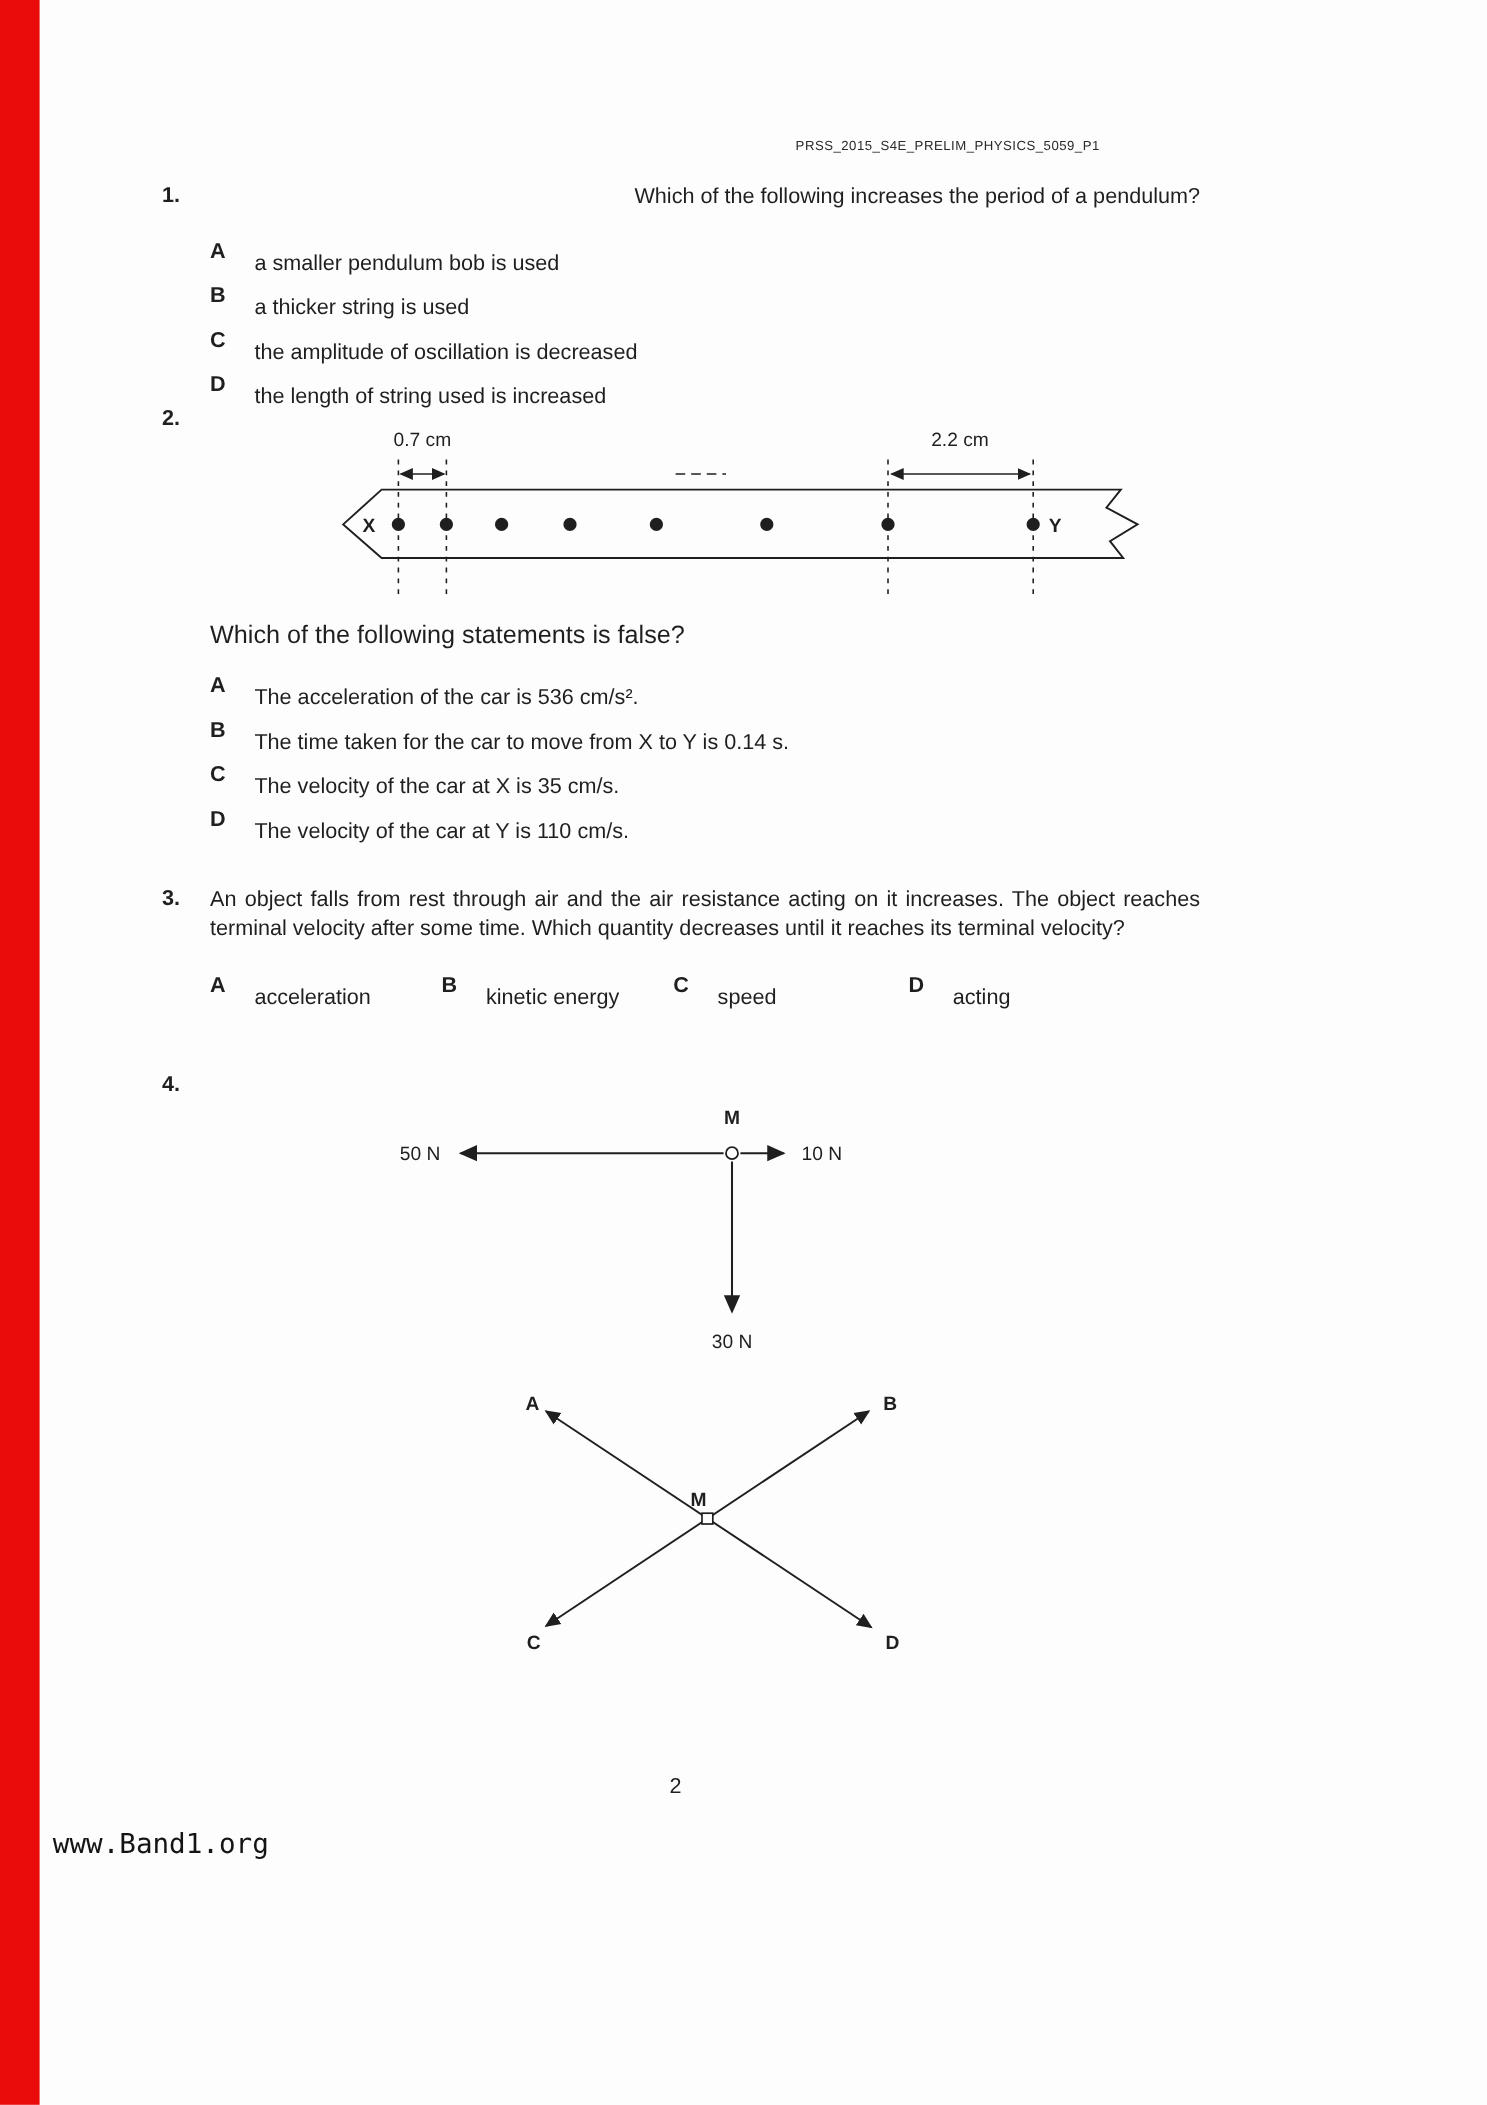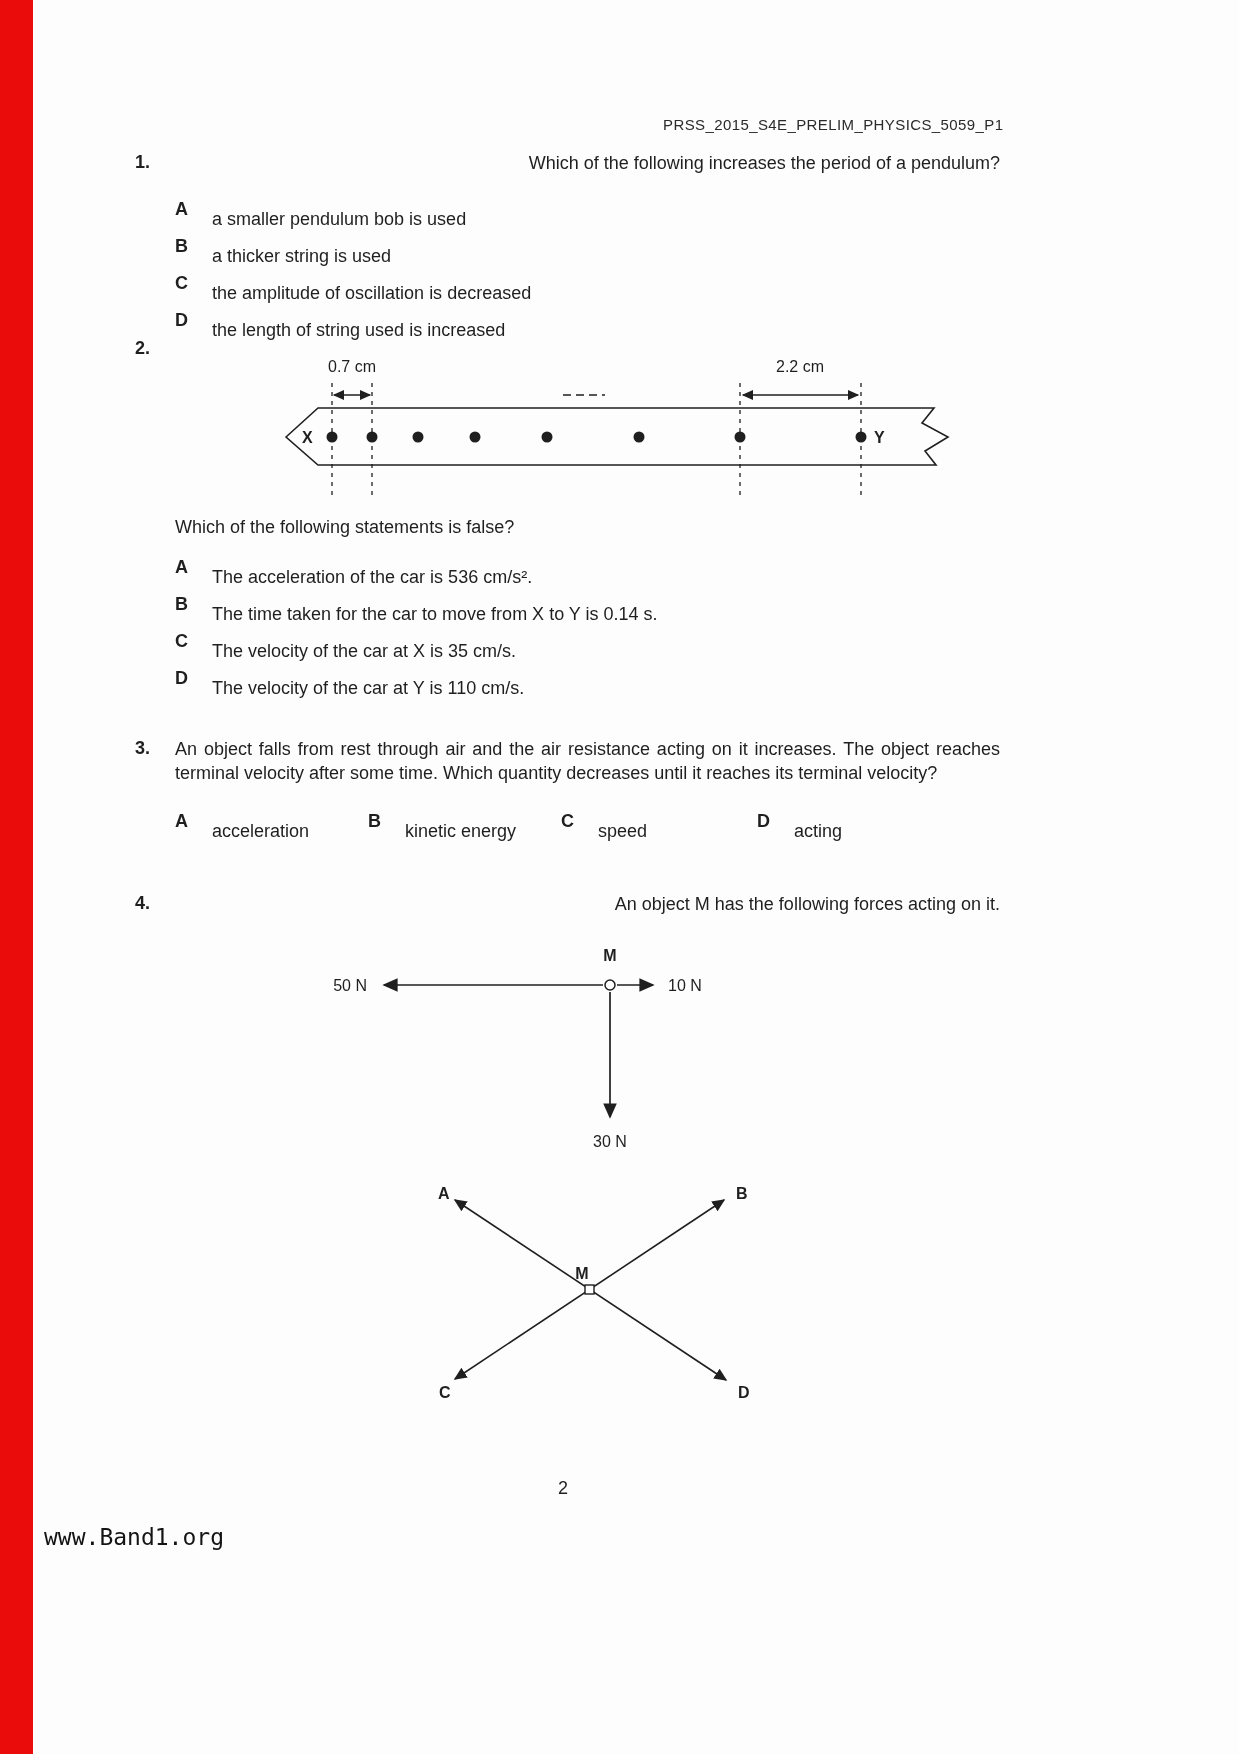--- a/index.html
+++ b/index.html
@@ -5,38 +5,38 @@
   html,body{margin:0;padding:0;}
   body{
     width:1239px;height:1754px;position:relative;
     background:#fdfdfd;color:#1f1f1f;
     font-family:"Liberation Sans",sans-serif;
     overflow:hidden;
   }
   .redbar{position:absolute;left:0;top:0;width:33px;height:1754px;background:#ea0b0b;}
   .header-code{
     position:absolute;left:663px;top:116px;
-    font-size:15px;letter-spacing:.4px;color:#2a2a2a;white-space:nowrap;
+    font-size:11px;letter-spacing:.4px;color:#2a2a2a;white-space:nowrap;
   }
   .question{position:absolute;display:flex;width:880px;}
   .qnum{width:40px;flex:none;font-size:18px;font-weight:bold;}
   .qbody{flex:1;font-size:18px;line-height:1.33;}
   .qtext{margin:0;width:825px;text-align:justify;}
   .qtext.noj{text-align:right;}
   .options{margin-top:22px;}
   .opt{display:flex;margin-bottom:3px;font-size:18px;line-height:1.33;}
   .optlabel{width:37px;flex:none;font-weight:bold;}
   .opttext{flex:1;margin-top:10px;}
   .opts-row{display:flex;margin-top:24px;font-size:18px;}
   .opt-h{display:flex;}
   .opt-h .optlabel{width:37px;}
   .opt-h.w1{width:193px;}
   .opt-h.w2{width:193px;}
   .opt-h.w3{width:196px;}
-  .subq{margin:0;font-size:18px;}
+  .subq{margin:0;font-size:21px;}
   .tape-svg{display:block;margin:12px 0 0 105px;}
   .q2-subq{margin-top:6px;}
   .q2 .options{margin-top:16px;}
   .force-svg{display:block;margin:28px 0 0 145px;}
   .q4-subq{margin-top:32px;}
   .dir-svg{display:block;margin:22px 0 0 258px;}
   svg text{font-family:"Liberation Sans",sans-serif;font-size:16px;fill:#1f1f1f;}
   svg .lbl-b{font-weight:bold;}
   .page-number{position:absolute;left:548px;top:1478px;width:30px;text-align:center;font-size:18px;}
   .watermark{
@@ -158,21 +158,20 @@
         <span class="optlabel">D</span>
         <span class="opttext">acting</span>
       </div>
     </div>
   </div>
 </div>
 
 <div class="question" style="left:135px;top:893px;">
   <div class="qnum">4.</div>
   <div class="qbody">
-    <p class="qtext noj">An object M has the following forces acting on it.</p>
 
     <svg class="force-svg" width="420" height="215" viewBox="0 0 420 215">
       <defs>
         <marker id="arr2" viewBox="0 0 10 10" refX="8" refY="5" markerWidth="10" markerHeight="10" orient="auto-start-reverse">
           <path d="M0,1 L9,5 L0,9 Z" fill="#1f1f1f"></path>
         </marker>
       </defs>
       <text x="290" y="16" text-anchor="middle" class="lbl-b">M</text>
       <line x1="283" y1="40" x2="64" y2="40" stroke="#1f1f1f" stroke-width="1.7" marker-end="url(#arr2)"></line>
       <line x1="297" y1="40" x2="333" y2="40" stroke="#1f1f1f" stroke-width="1.7" marker-end="url(#arr2)"></line>

